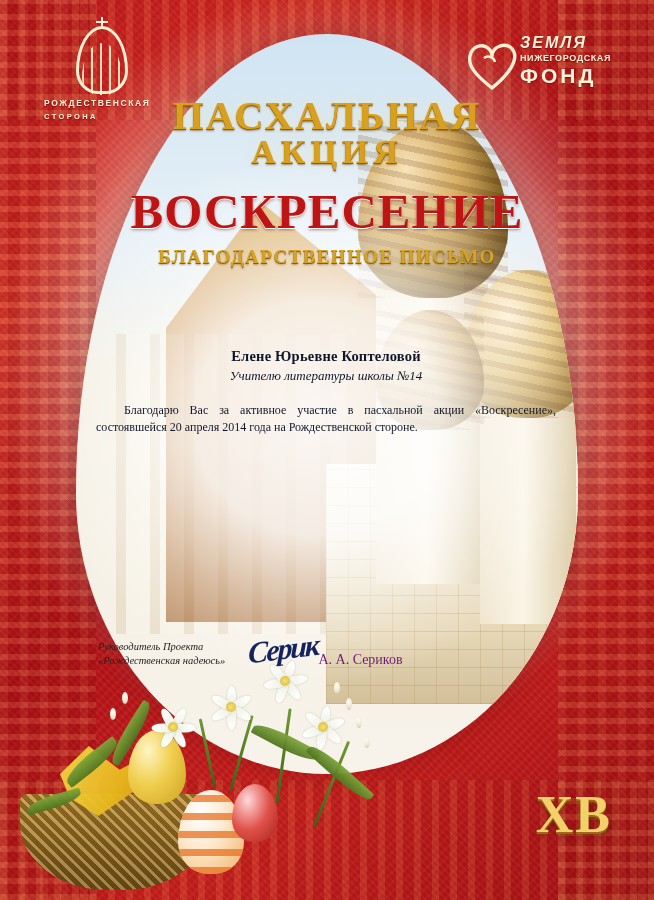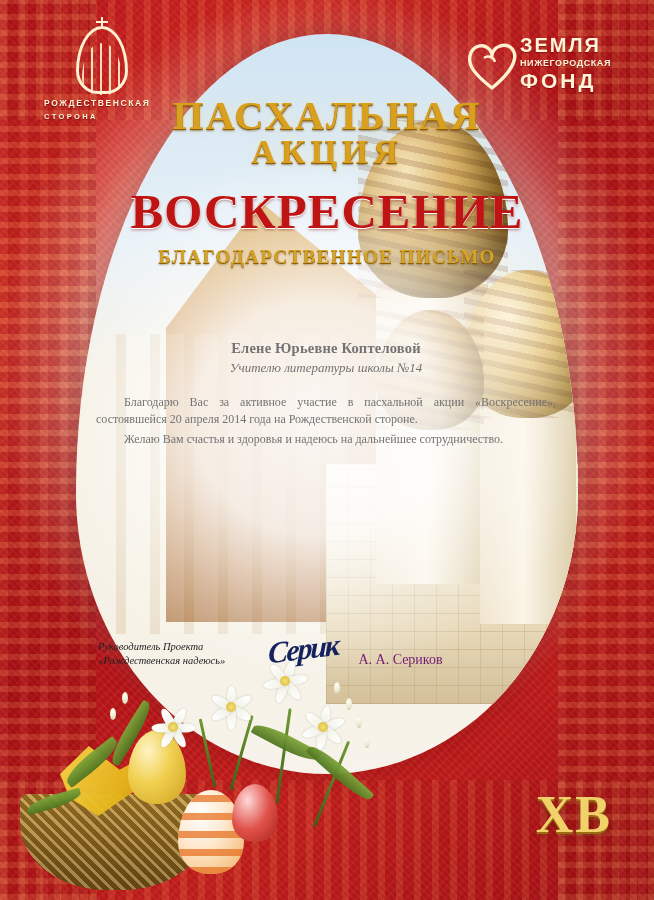--- a/index.html
+++ b/index.html
@@ -195,21 +195,21 @@
   .logo-right .heart {
     position: absolute; left: 0; top: 8px;
     width: 56px; height: 56px;
   }
   .logo-right .lr-text {
     position: absolute; left: 56px; top: 4px;
     font-family: "Liberation Sans", sans-serif;
     font-weight: bold;
     text-shadow: 0 1px 1px rgba(90,0,0,0.55);
   }
-  .logo-right .l1 { font-size: 20px; letter-spacing: 2px; }
+  .logo-right .l1 { font-size: 16px; letter-spacing: 2px; font-style: italic; }
   .logo-right .l2 { font-size: 9px; letter-spacing: 0.6px; margin-top: 1px; }
   .logo-right .l3 { font-size: 21px; letter-spacing: 3px; margin-top: 1px; }
 
   
   .heading-block {
     position: absolute;
     left: 0; right: 0;
     top: 96px;
     text-align: center;
   }
@@ -245,22 +245,22 @@
     letter-spacing: 1.4px;
     color: #d5a326;
     text-shadow: 0 1px 0 #8a5d0c, 0 2px 2px rgba(90,50,0,0.45);
   }
 
   
   .letter {
     position: absolute;
     left: 96px;
     width: 460px;
-    top: 340px;
-    color: #737373;
+    top: 348px;
+    color: #0f172a;
   }
   .addressee {
     text-align: center;
     font-weight: bold;
     font-size: 14.5px;
     letter-spacing: 0.2px;
   }
   .addressee-role {
     text-align: center;
     font-style: italic;
@@ -279,21 +279,21 @@
   }
 
   
   .sign {
     position: absolute;
     left: 98px;
     top: 632px;
     width: 470px;
     display: flex;
     align-items: flex-end;
-    gap: 20px;
+    gap: 0;
   }
   .sign-role {
     font-size: 10.5px;
     font-style: italic;
     line-height: 1.35;
     color: #222;
     width: 150px;
   }
   .sign-mark {
     font-family: "Liberation Serif", serif;
@@ -479,21 +479,20 @@
     </div>
     <div class="h-main">ВОСКРЕСЕНИЕ</div>
     <div class="h-sub">БЛАГОДАРСТВЕННОЕ ПИСЬМО</div>
   </div>
 
   <div class="letter">
     <div class="addressee">Елене Юрьевне Коптеловой</div>
     <div class="addressee-role">Учителю литературы школы №14</div>
     <div class="paras">
       <p>Благодарю Вас за активное участие в пасхальной акции «Воскресение», состоявшейся 20 апреля 2014 года на Рождественской стороне.</p>
-      <p>Желаю Вам счастья и здоровья и надеюсь на дальнейшее сотрудничество.</p>
     </div>
   </div>
 
   <div class="sign">
     <div class="sign-role">
       <div>Руководитель Проекта</div>
       <div>«Рождественская надеюсь»</div>
     </div>
     <div class="sign-mark">Серик</div>
     <div class="sign-name">А. А. Сериков</div>

